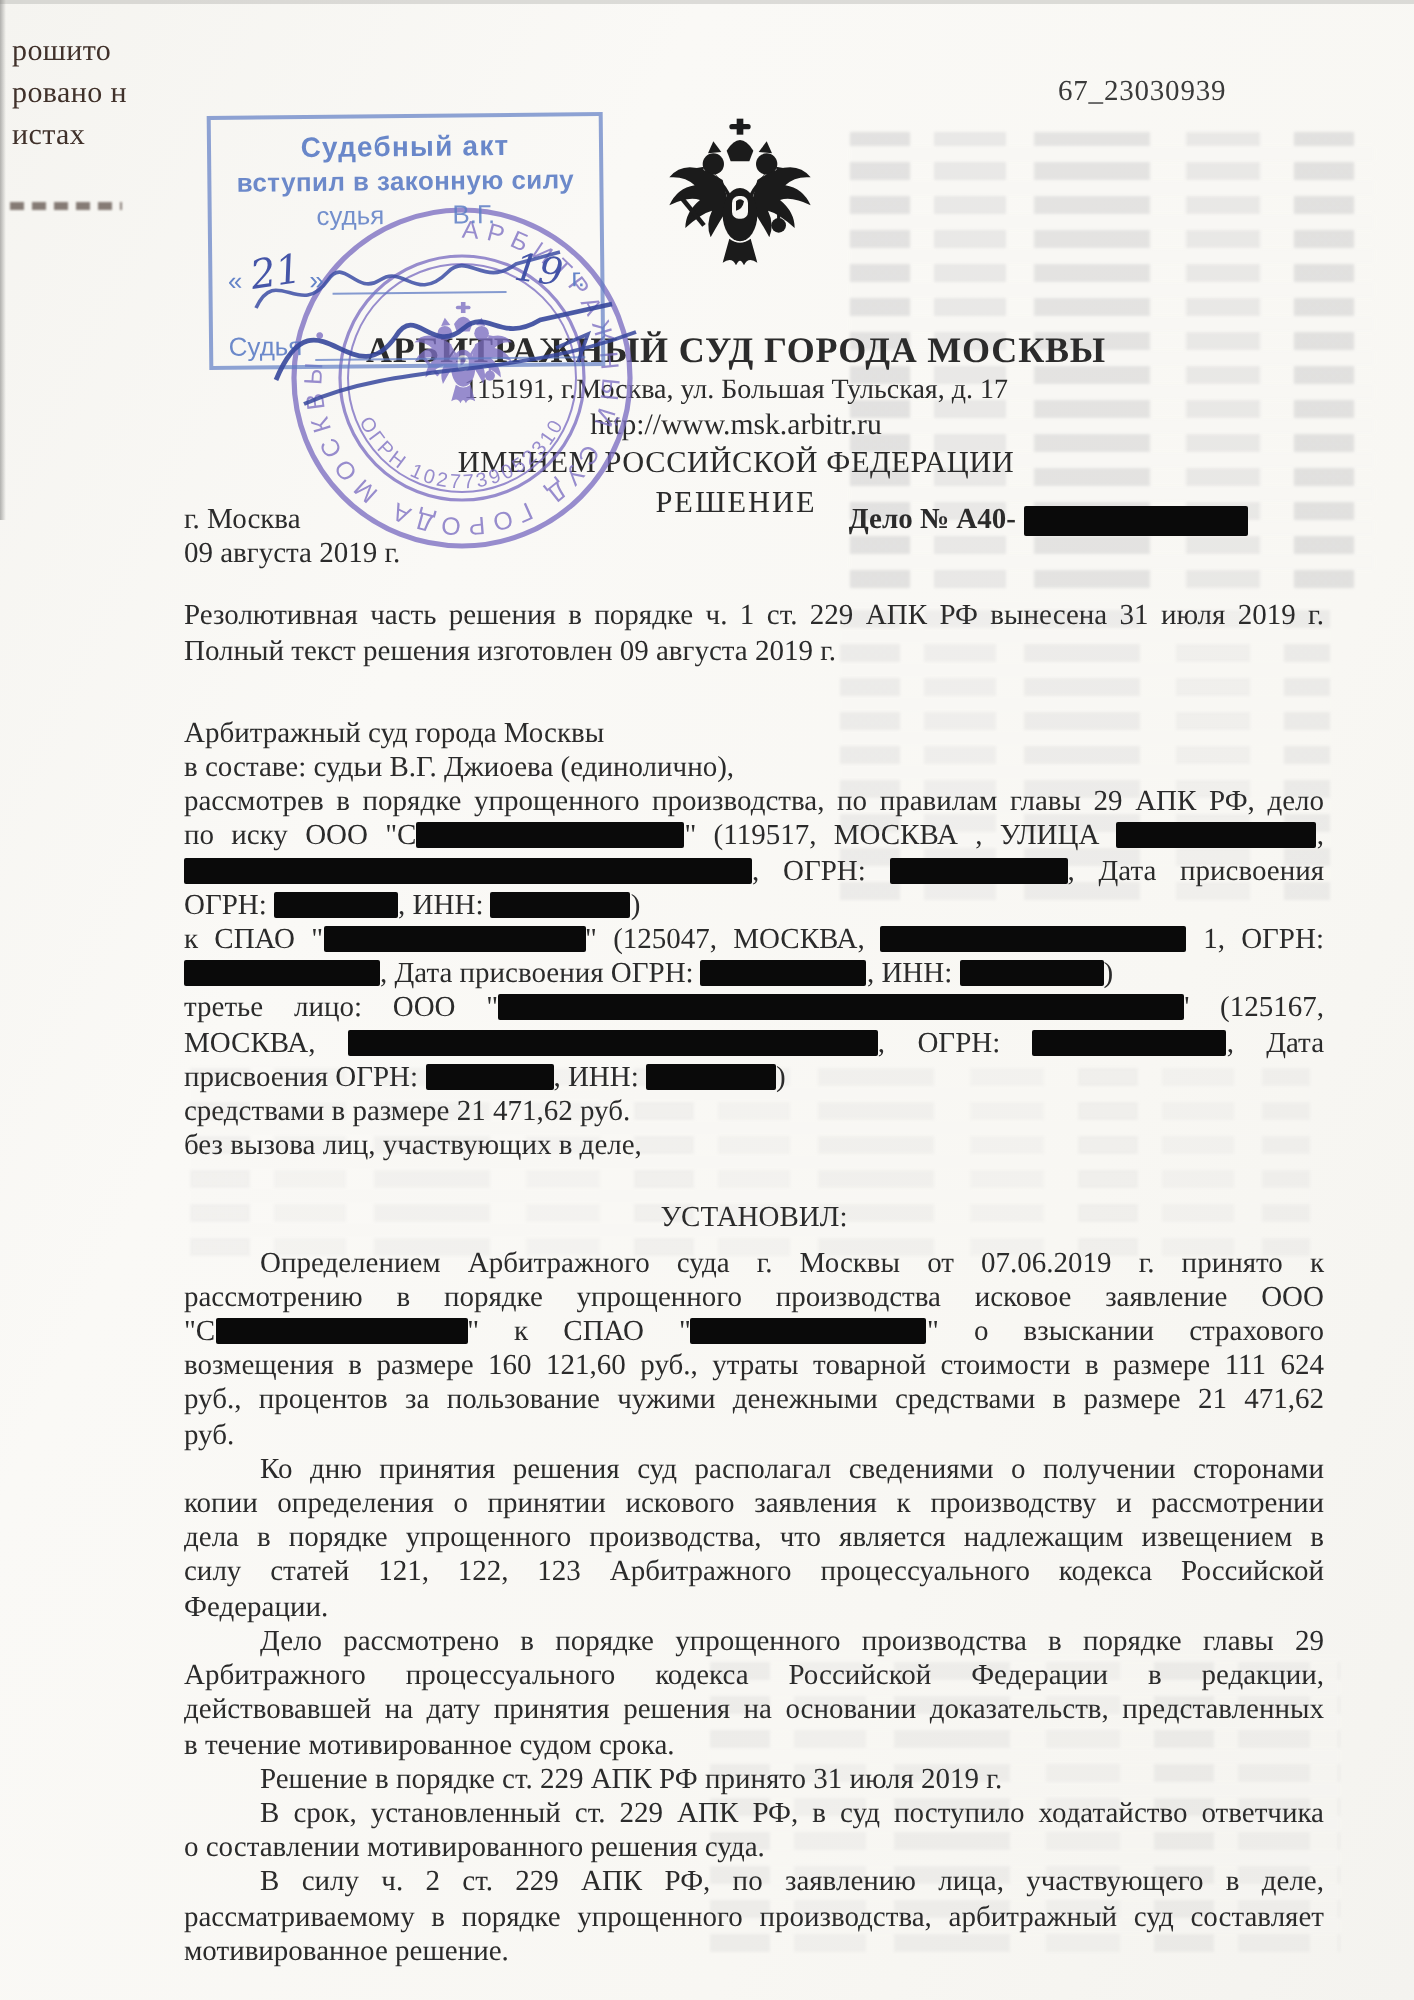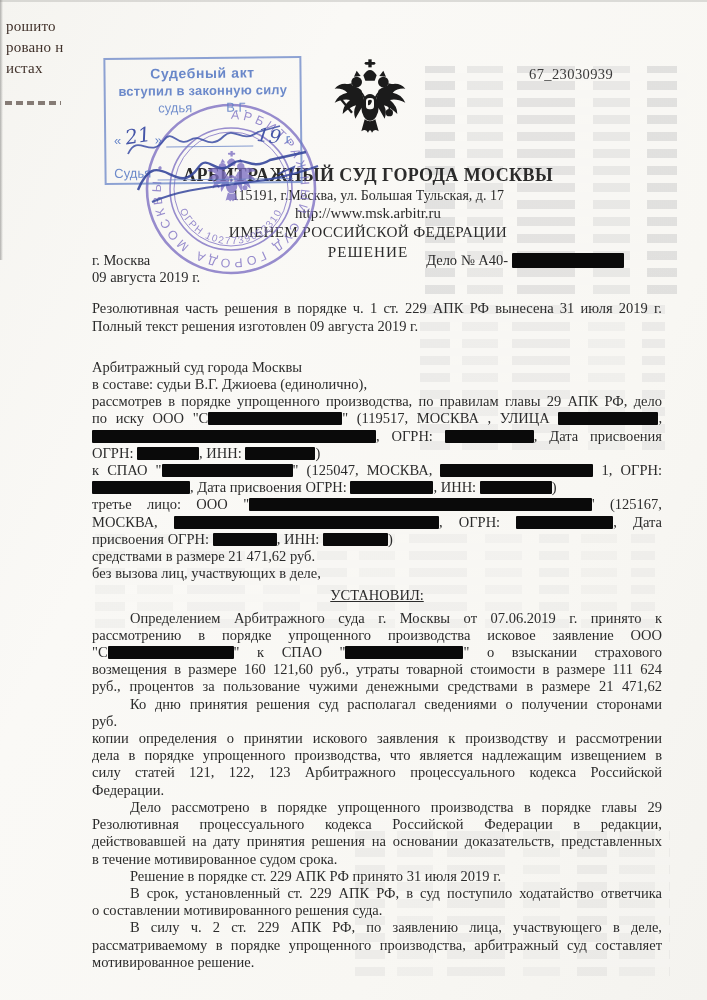--- a/index.html
+++ b/index.html
@@ -20,21 +20,21 @@
         rgba(108,110,120,.30) 0 30px, rgba(108,110,120,0) 30px 42px,
         rgba(108,110,120,.22) 42px 78px, rgba(108,110,120,0) 78px 92px,
         rgba(108,110,120,.27) 92px 150px, rgba(108,110,120,0) 150px 168px,
         rgba(108,110,120,.20) 168px 205px, rgba(108,110,120,0) 205px 222px);}
 
   
   .corner-note{position:absolute;left:6px;top:16px;font-size:15px;line-height:21px;color:#40312a;letter-spacing:.2px;}
   .corner-dash{position:absolute;left:5px;top:101px;width:56px;height:4px;filter:blur(.6px);
     background:repeating-linear-gradient(90deg,#4a3b33 0 7px,transparent 7px 11px);opacity:.65;}
 
-  .doc-number{position:absolute;left:529px;top:38px;font-size:14.5px;color:#3a3a3a;letter-spacing:.4px;margin-top:28px;}
+  .doc-number{position:absolute;left:529px;top:38px;font-size:14.5px;color:#3a3a3a;letter-spacing:.4px;}
 
   
   .stamp{position:absolute;left:104px;top:57px;width:198px;height:127px;z-index:5;
     border:2px solid rgba(96,125,196,.7);transform:rotate(-.6deg);
     font-family:"Liberation Sans","DejaVu Sans",sans-serif;color:#5d7ec6;
     display:flex;flex-direction:column;align-items:center;padding-top:6px;box-sizing:border-box;}
   .stamp .s1{font-size:14px;font-weight:bold;letter-spacing:.6px;opacity:.92;}
   .stamp .s2{font-size:13px;font-weight:bold;letter-spacing:.2px;margin-top:2px;opacity:.9;}
   .stamp .s3{font-size:13px;margin-top:2px;opacity:.85;display:flex;gap:34px;}
   .stamp .dater{width:92%;margin-top:10px;font-size:13px;display:flex;align-items:flex-end;gap:4px;opacity:.95;}
@@ -54,21 +54,21 @@
   .header{position:absolute;left:118px;top:165px;width:500px;text-align:center;z-index:3;}
   .header .court{font-size:18px;font-weight:bold;letter-spacing:.4px;}
   .header .addr{font-size:14px;margin-top:2px;}
   .header .site{font-size:14.8px;margin-top:1px;}
   .header .inname{font-size:15.2px;margin-top:1px;letter-spacing:.3px;}
   .header .dtype{font-size:15.2px;margin-top:2px;letter-spacing:1px;}
 
   
   .body{position:absolute;left:92px;top:252px;width:570px;font-size:14.5px;line-height:17.2px;z-index:2;}
   .metarow{display:flex;justify-content:space-between;align-items:flex-start;gap:38px;}
-  .case{display:flex;align-items:center;gap:4px;margin-right:38px;}
+  .case{display:flex;align-items:center;gap:4px;margin-right:38px;font-weight:bold;}
   .redact{display:inline-block;height:13px;background:#0a0a0a;vertical-align:-2px;border-radius:1px;}
   .case .redact{height:15px;vertical-align:-3px;}
   .bl{min-height:17.2px;}
   .just{text-align:justify;text-align-last:justify;font-family:Liberation Serif, serif;}
   .left{text-align:left;}
   .cent{text-align:center;text-align-last:center;}
   .ind{text-indent:38px;}
 </style>
 </head>
 <body>
@@ -191,34 +191,34 @@
         <div class="bl just">по иску ООО "С<span class="redact" style="width: 134px;"></span>" (119517, МОСКВА , УЛИЦА <span class="redact" style="width: 100px;"></span>,</div>
         <div class="bl just"><span class="redact" style="width: 284px;"></span>, ОГРН: <span class="redact" style="width: 89px;"></span>, Дата присвоения</div>
         <div class="bl left">ОГРН: <span class="redact" style="width: 62px;"></span>, ИНН: <span class="redact" style="width: 70px;"></span>)</div>
         <div class="bl just">к СПАО "<span class="redact" style="width: 131px;"></span>" (125047, МОСКВА, <span class="redact" style="width: 153px;"></span> 1, ОГРН:</div>
         <div class="bl left"><span class="redact" style="width: 98px;"></span>, Дата присвоения ОГРН: <span class="redact" style="width: 83px;"></span>, ИНН: <span class="redact" style="width: 72px;"></span>)</div>
         <div class="bl just">третье лицо: ООО "<span class="redact" style="width: 343px;"></span>' (125167,</div>
         <div class="bl just">МОСКВА, <span class="redact" style="width: 265px;"></span>, ОГРН: <span class="redact" style="width: 97px;"></span>, Дата</div>
         <div class="bl left">присвоения ОГРН: <span class="redact" style="width: 64px;"></span>, ИНН: <span class="redact" style="width: 65px;"></span>)</div>
         <div class="bl left">средствами в размере 21 471,62 руб.</div>
         <div class="bl left">без вызова лиц, участвующих в деле,</div>
-        <div class="bl cent" style="margin-top: 5px; text-decoration: underline;">УСТАНОВИЛ:</div>
+        <div class="bl cent" style="margin-top: 19px;">УСТАНОВИЛ:</div>
         <div class="bl just ind" style="margin-top: 5px;">Определением Арбитражного суда г. Москвы от 07.06.2019 г. принято к</div>
         <div class="bl just">рассмотрению в порядке упрощенного производства исковое заявление ООО</div>
         <div class="bl just">"С<span class="redact" style="width: 126px;"></span>" к СПАО "<span class="redact" style="width: 118px;"></span>" о взыскании страхового</div>
         <div class="bl just">возмещения в размере 160 121,60 руб., утраты товарной стоимости в размере 111 624</div>
         <div class="bl just">руб., процентов за пользование чужими денежными средствами в размере 21 471,62</div>
+        <div class="bl left">руб.</div>
         <div class="bl just ind">Ко дню принятия решения суд располагал сведениями о получении сторонами</div>
-        <div class="bl left">руб.</div>
         <div class="bl just">копии определения о принятии искового заявления к производству и рассмотрении</div>
         <div class="bl just">дела в порядке упрощенного производства, что является надлежащим извещением в</div>
         <div class="bl just">силу статей 121, 122, 123 Арбитражного процессуального кодекса Российской</div>
         <div class="bl left">Федерации.</div>
         <div class="bl just ind">Дело рассмотрено в порядке упрощенного производства в порядке главы 29</div>
-        <div class="bl just">Резолютивная процессуального кодекса Российской Федерации в редакции,</div>
+        <div class="bl just">Арбитражного процессуального кодекса Российской Федерации в редакции,</div>
         <div class="bl just">действовавшей на дату принятия решения на основании доказательств, представленных</div>
         <div class="bl left">в течение мотивированное судом срока.</div>
         <div class="bl left ind">Решение в порядке ст. 229 АПК РФ принято 31 июля 2019 г.</div>
         <div class="bl just ind">В срок, установленный ст. 229 АПК РФ, в суд поступило ходатайство ответчика</div>
         <div class="bl left">о составлении мотивированного решения суда.</div>
         <div class="bl just ind">В силу ч. 2 ст. 229 АПК РФ, по заявлению лица, участвующего в деле,</div>
         <div class="bl just">рассматриваемому в порядке упрощенного производства, арбитражный суд составляет</div>
         <div class="bl left">мотивированное решение.</div>
       </div>
   </div>

